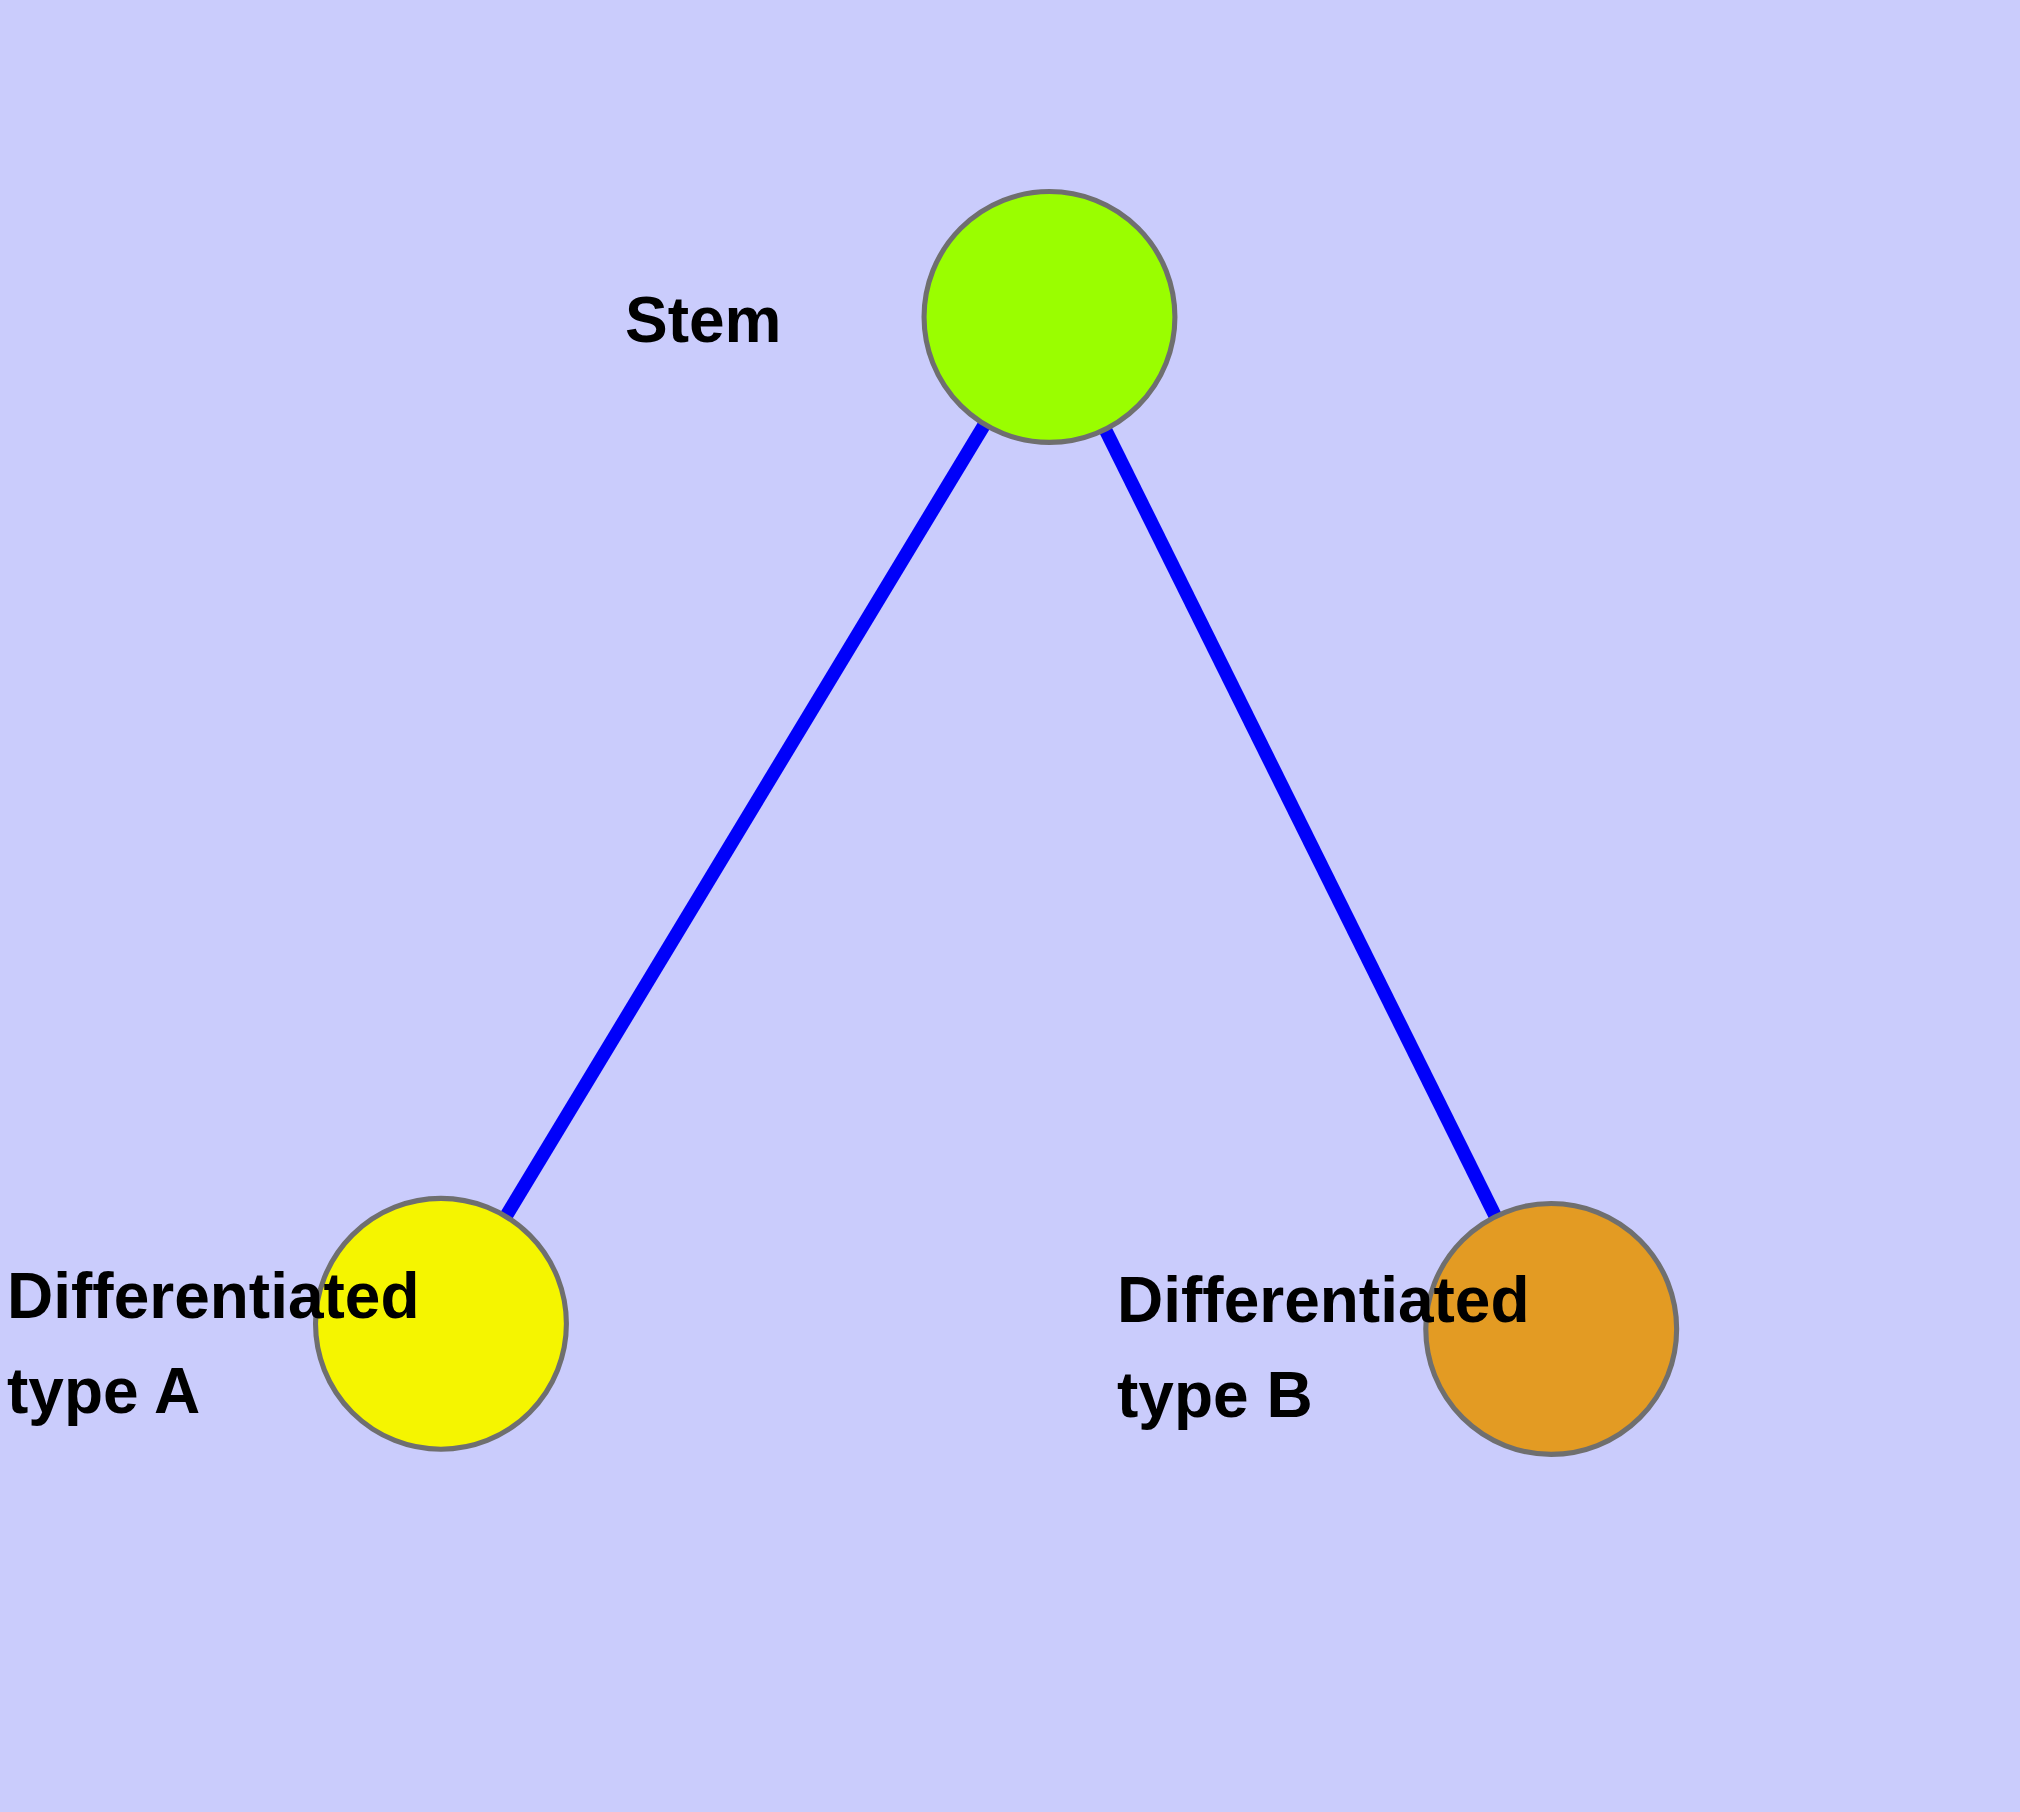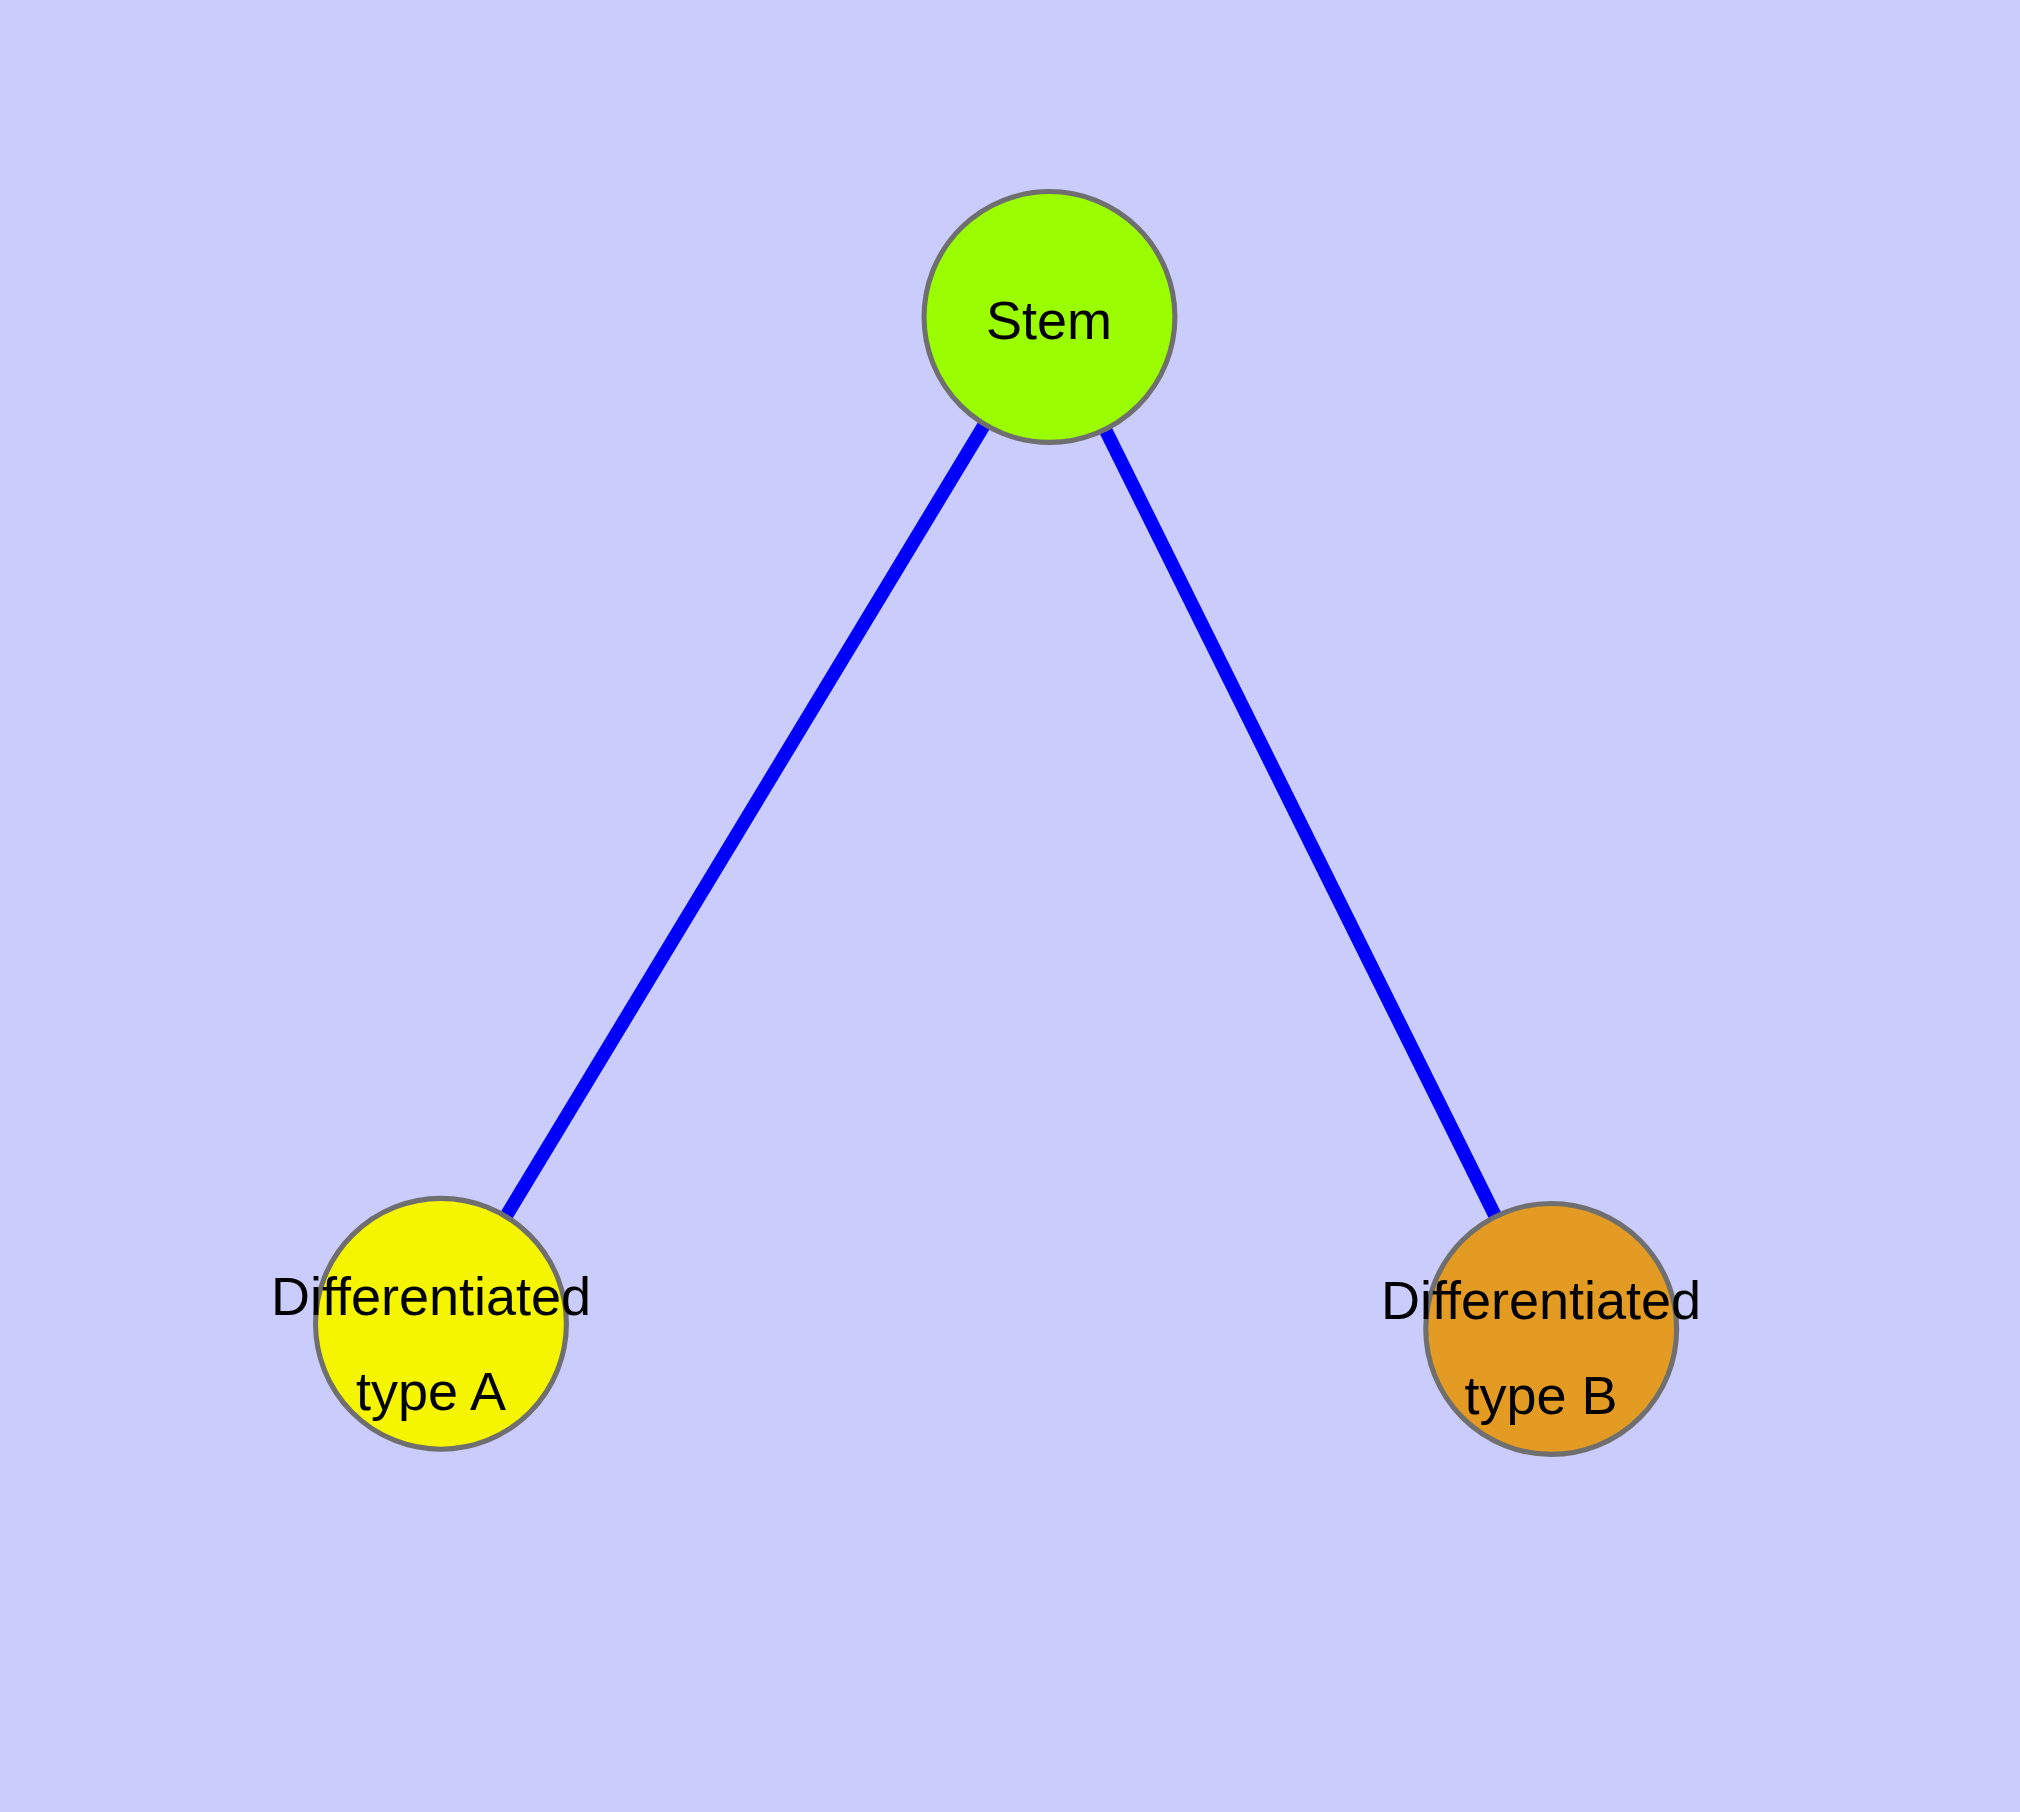--- a/index.html
+++ b/index.html
@@ -31,25 +31,25 @@
     stroke-width: 16;
   }
   .graph-svg circle {
     stroke: var(--node-border);
     stroke-width: 6;
   }
   .node-label {
     position: absolute;
     transform: translate(-50%, -50%);
     width: 848px;
-    text-align: center;
+    text-align: left;
     white-space: pre-line;
     color: var(--label);
-    font-weight: normal;
-    font-size: 54px;
+    font-weight: bold;
+    font-size: 64px;
     line-height: 95px;
     letter-spacing: 0;
   }
   .label-stem   { left: 1049px; top: 320px;  }
   .label-type-a { left: 431px;  top: 1344px; }
   .label-type-b { left: 1541px; top: 1348px; }
 </style>
 </head>
 <body>
 

